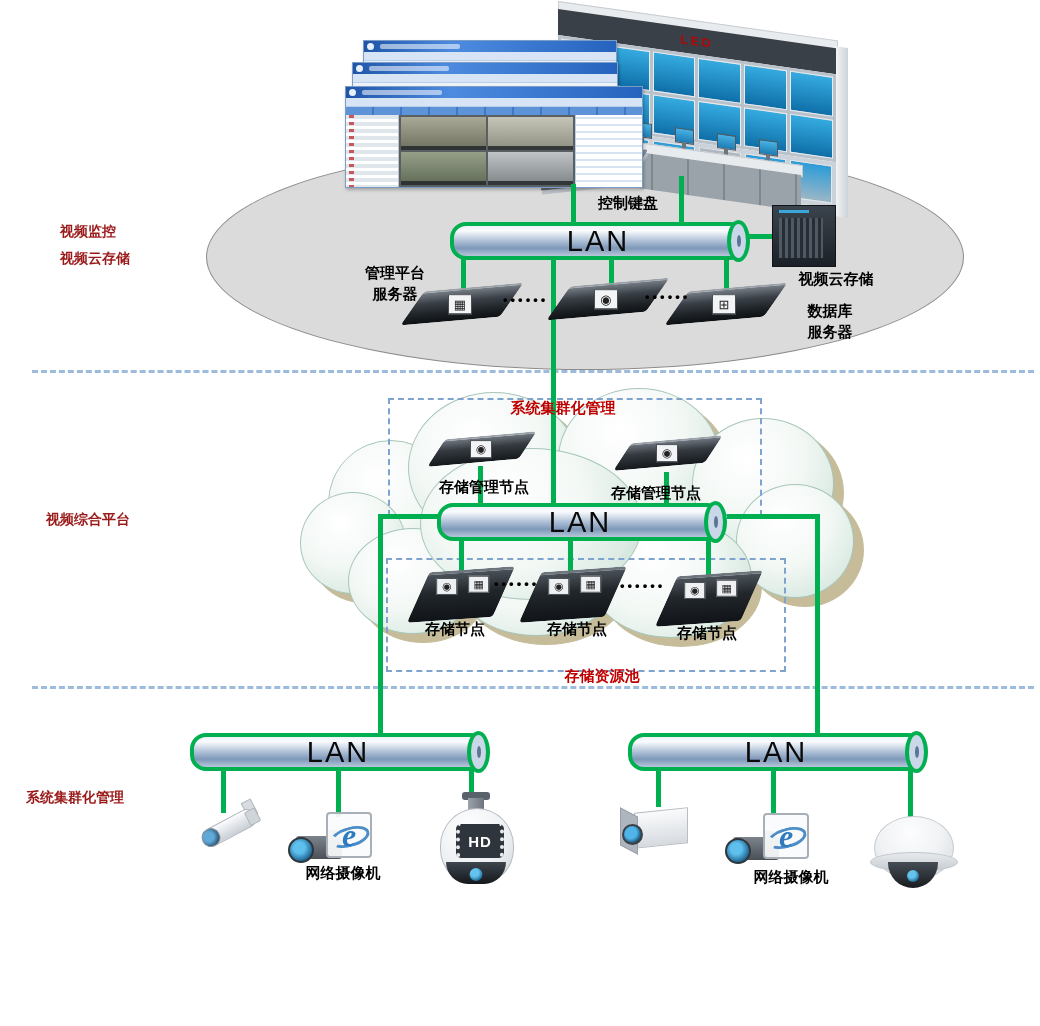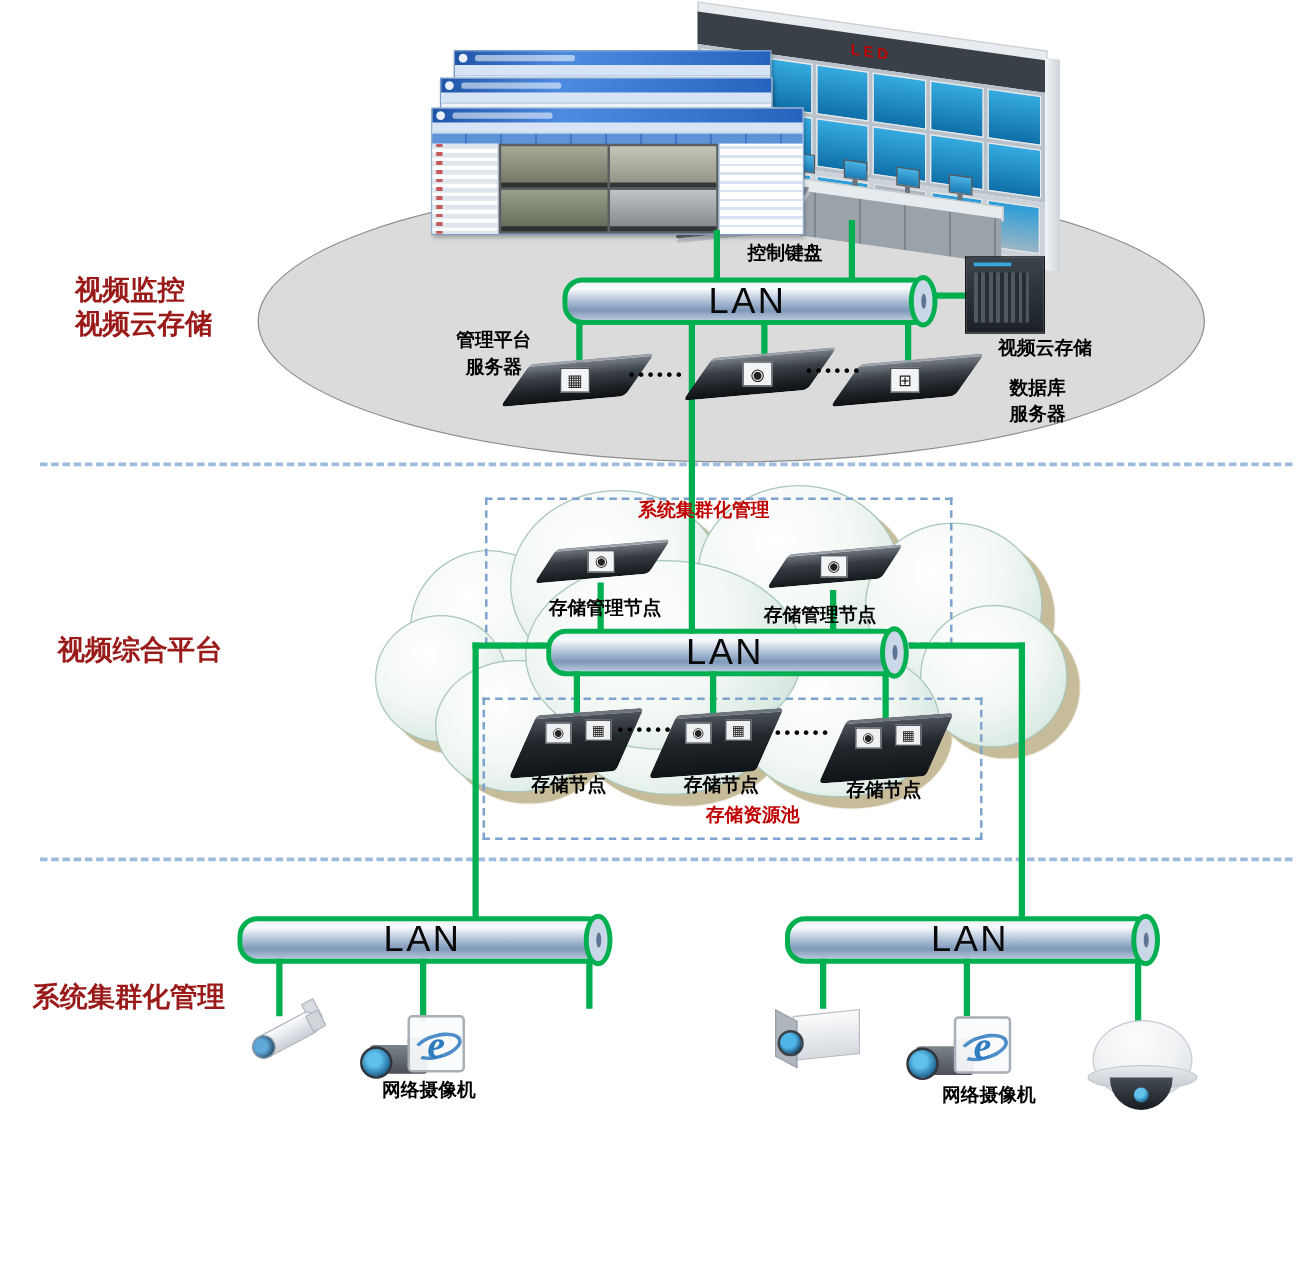--- a/index.html
+++ b/index.html
@@ -19,21 +19,21 @@
   .pipe .cap{position:absolute;right:-8px;top:50%;transform:translate(0,-50%);width:15px;height:34px;
              border:4px solid #00B050;border-radius:50%;background:#c9d7e8;}
   .pipe .cap::after{content:"";position:absolute;left:50%;top:50%;transform:translate(-50%,-50%);
              width:4px;height:12px;border-radius:50%;background:#5d7globalThis;background:#5d7494;}
 
   .dots{position:absolute;z-index:5;font-weight:bold;font-size:13px;letter-spacing:3px;color:#000;}
 
   .lbl{position:absolute;z-index:6;font-weight:bold;font-size:15px;color:#000;text-align:center;line-height:21px;}
   .red-lbl{position:absolute;z-index:6;font-weight:bold;font-size:15px;color:#C00000;text-align:center;}
   .section-title{position:absolute;z-index:6;font-weight:bold;color:#9a1a1a;
-                 font-family:"Liberation Serif",serif;font-size:22px;line-height:27px;}
+                 font-family:"Liberation Serif",serif;font-size:14px;line-height:27px;}
 
   
   .srv{position:absolute;width:100px;height:30px;z-index:5;border-radius:4px;border-top:2px solid #9aa1a8;
        transform:rotate(-5deg) skewX(-40deg);
        background:linear-gradient(180deg,#757c83 0%,#3a4047 35%,#1e2327 70%,#0e1114 100%);}
   .srv .chip{position:absolute;left:36px;top:4px;width:22px;height:18px;background:#f2f4f6;border:1px solid #4a4f55;
        display:flex;align-items:center;justify-content:center;font-size:13px;color:#222;
        transform:skewX(40deg) rotate(5deg);}
   .mnode{position:absolute;width:92px;height:24px;z-index:5;border-radius:4px;border-top:2px solid #9aa1a8;
        transform:rotate(-5deg) skewX(-38deg);
@@ -354,21 +354,21 @@
   <div class="snode" style="left:666px;top:574px;">
     <div class="chip c1">◉</div>
     <div class="chip c2">▦</div>
   </div>
   <div class="dots" style="left:494px;top:576px;">••••••</div>
   <div class="dots" style="left:620px;top:578px;">••••••</div>
 
   <div class="lbl" style="left:408px;top:618px;width:94px;">存储节点</div>
   <div class="lbl" style="left:530px;top:618px;width:94px;">存储节点</div>
   <div class="lbl" style="left:660px;top:622px;width:94px;">存储节点</div>
-  <div class="red-lbl" style="left:542px;top:643px;width:120px;">存储资源池</div>
+  <div class="red-lbl" style="left:542px;top:667px;width:120px;">存储资源池</div>
 
   <div class="pipe" style="left:190px;top:733px;width:288px;">
     <span class="lan-text">LAN</span>
     <span class="cap"></span>
   </div>
   <div class="pipe" style="left:628px;top:733px;width:288px;">
     <span class="lan-text">LAN</span>
     <span class="cap"></span>
   </div>
 
@@ -382,20 +382,31 @@
   <div class="cam" style="left:192px;top:798px;width:80px;height:70px;">
     <div class="bmount"></div>
     <div class="bbody"></div>
   </div>
   <div class="cam" style="left:296px;top:812px;width:84px;height:52px;">
     <div class="icam-body"></div>
     <div class="iebadge">
       <span class="e">e</span>
     </div>
   </div>
+  <div class="cam" style="left:434px;top:792px;width:86px;height:100px;">
+    <div class="dome-mcap"></div>
+    <div class="dome-mount"></div>
+    <div class="dome-body"></div>
+    <div class="dome-base">
+      <div class="dome-lens"></div>
+    </div>
+    <div class="hdbadge">
+      <span>HD</span>
+    </div>
+  </div>
   <div class="lbl" style="left:290px;top:862px;width:106px;">网络摄像机</div>
 
   <div class="cam" style="left:618px;top:800px;width:80px;height:64px;">
     <div class="boxbody"></div>
     <div class="boxface"></div>
     <div class="boxlens"></div>
   </div>
   <div class="cam" style="left:733px;top:813px;width:84px;height:52px;">
     <div class="icam-body"></div>
     <div class="iebadge">

